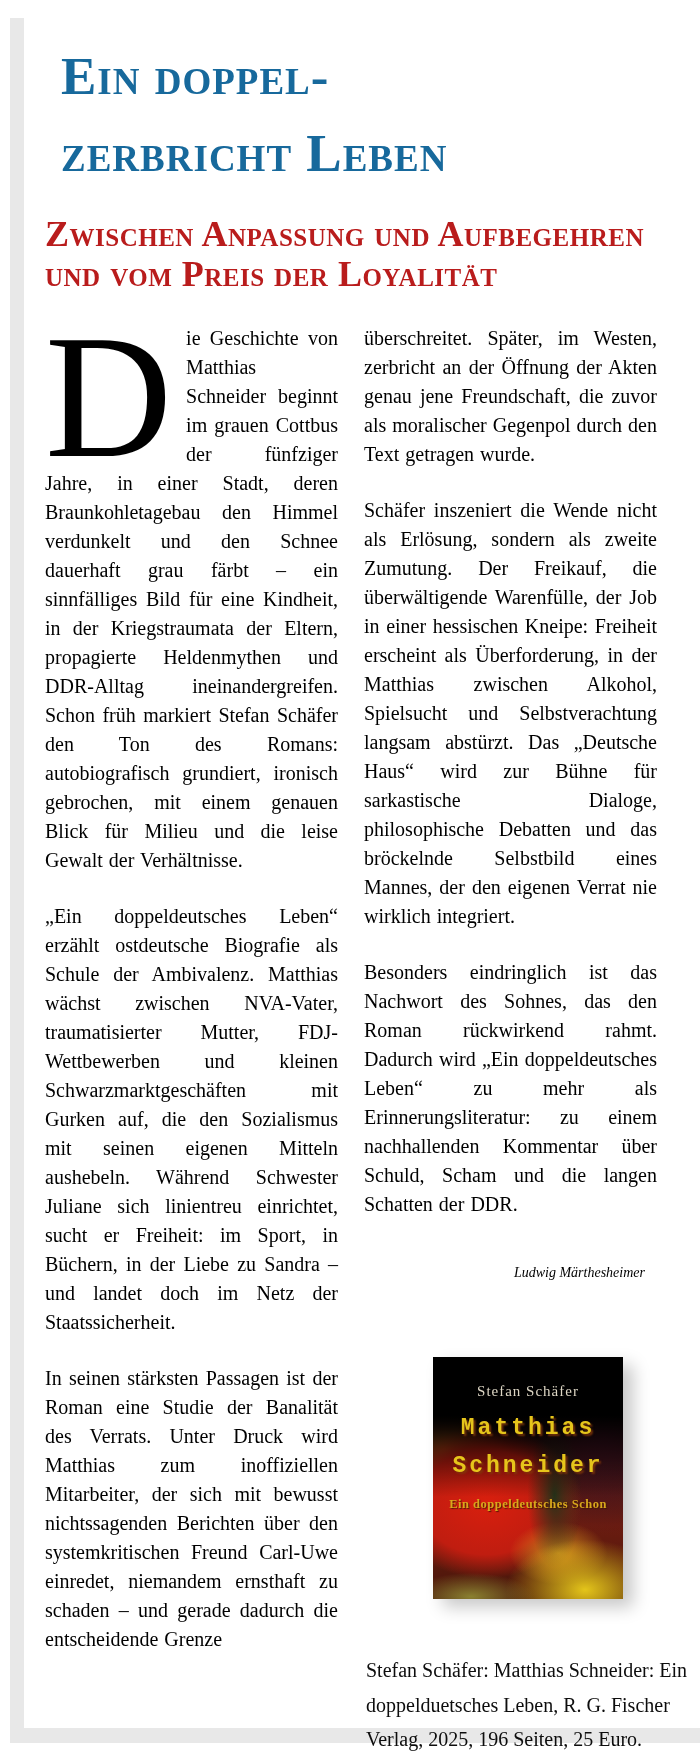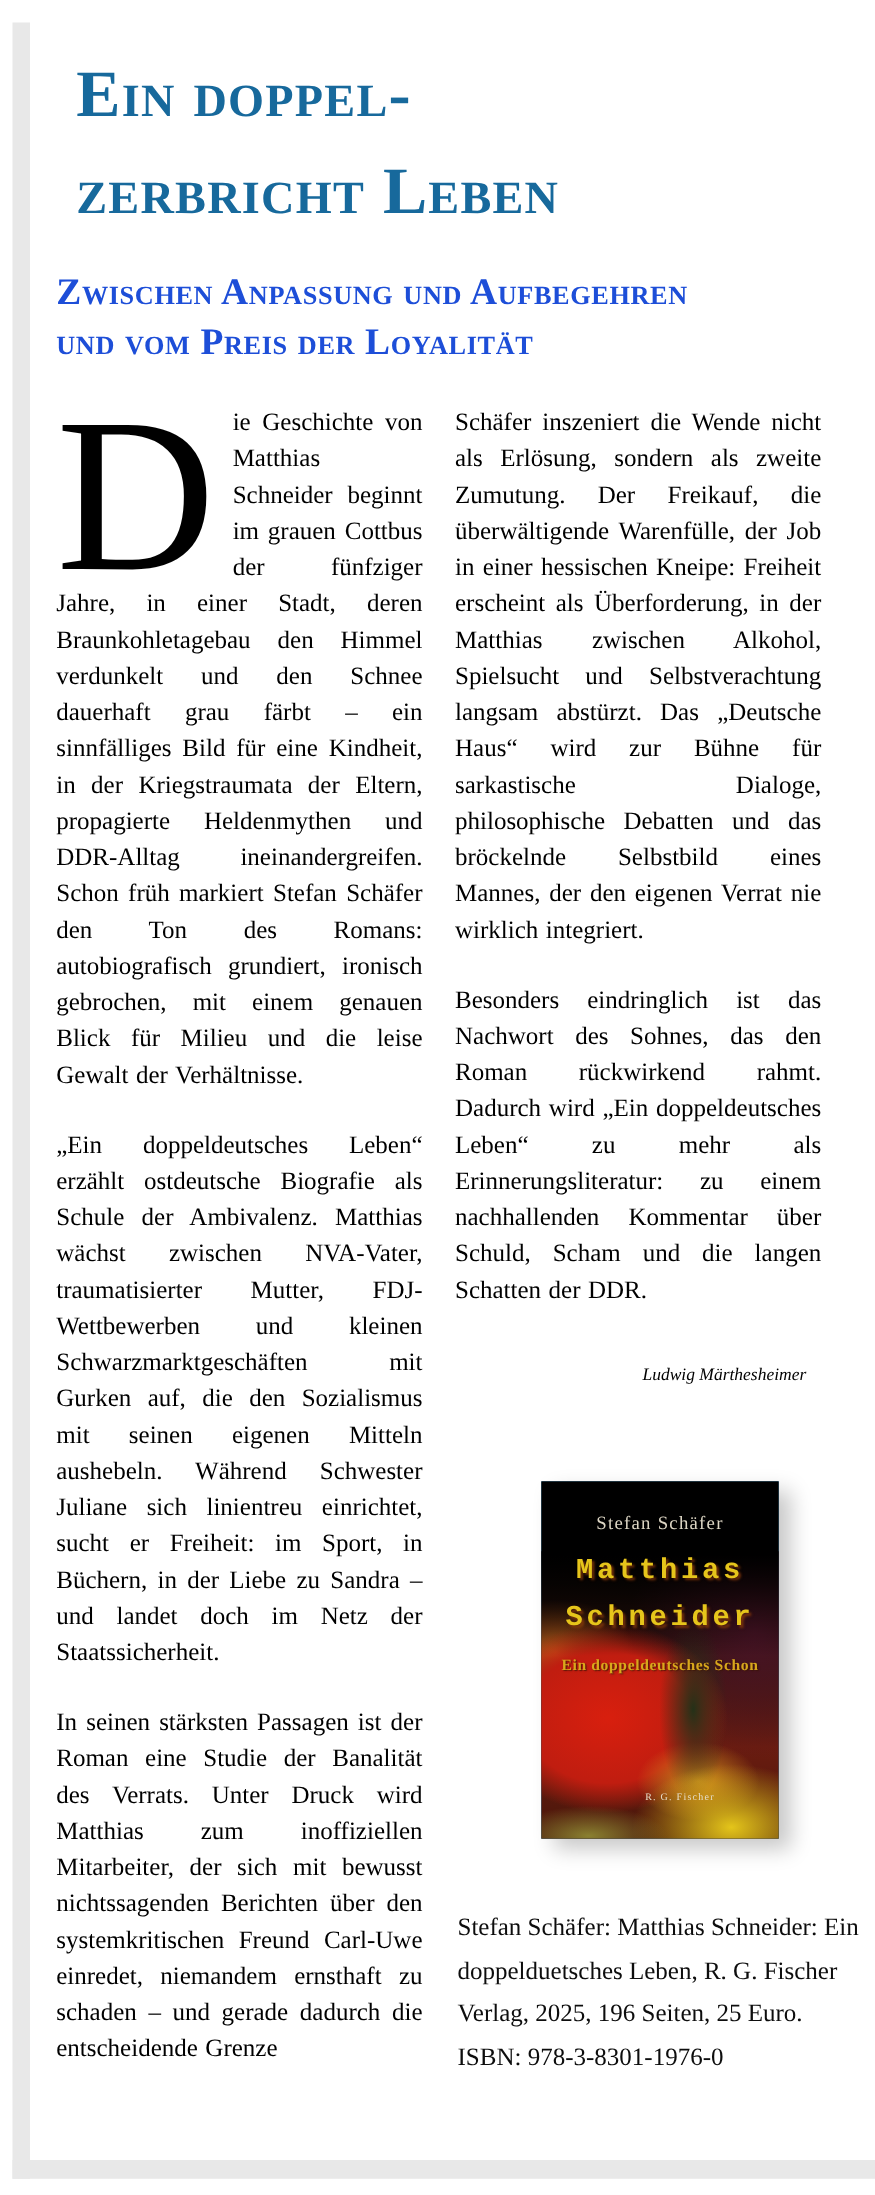--- a/index.html
+++ b/index.html
@@ -3,30 +3,30 @@
 <meta charset="utf-8">
 <style>
   html,body{margin:0;padding:0;background:#ffffff;}
   body{width:700px;height:1756px;position:relative;overflow:hidden;
        font-family:"Liberation Serif",serif;color:#000;}
   .rail-left{position:absolute;left:10px;top:18px;width:14px;height:1725px;background:#e8e8e8;}
   .rail-bottom{position:absolute;left:10px;top:1728px;width:690px;height:15px;background:#e8e8e8;}
   .content{position:absolute;left:45px;top:22px;width:612px;}
   .title{color:#17699c;font-weight:bold;font-variant:small-caps;
          font-size:53px;line-height:77px;letter-spacing:1px;margin:16px;}
-  .subtitle{color:#1d4ed8;font-weight:bold;font-variant:small-caps;
-            font-size:30px;line-height:40px;letter-spacing:0.5px;margin:22px 0 0 0;}
+  .subtitle{color:#b91c1c;font-weight:bold;font-variant:small-caps;
+            font-size:36px;line-height:40px;letter-spacing:0.5px;margin:22px 0 0 0;}
   .columns{display:flex;gap:26px;margin-top:30px;}
   .col{width:293px;}
   .col p{margin:0 0 27px 0;font-size:20px;line-height:29px;text-align:justify;
          hyphens:auto;-webkit-hyphens:auto;word-spacing:1px;}
   .dropcap{float:left;font-size:176px;line-height:138px;padding:4px 14px 0 0;color:#000;}
   .byline{font-style:italic;font-size:14px;text-align:right;margin:46px 12px 0 0;}
   .cover-wrap{margin:76px 0 0 69px;width:190px;}
-  .cover{position:relative;width:190px;height:286px;background:#0c4a6e;
+  .cover{position:relative;width:190px;height:242px;background:#701a75;
          box-shadow:10px 8px 16px rgba(0,0,0,0.22);overflow:hidden;}
   .cover-art{position:absolute;left:0;bottom:0;width:100%;height:230px;
     background:
       radial-gradient(90px 34px at 20% 99%, #8a8030 0%, rgba(138,128,48,0) 70%),
       radial-gradient(110px 70px at 80% 96%, #e4c51a 0%, rgba(228,197,26,0) 72%),
       radial-gradient(34px 90px at 64% 55%, #243118 0%, rgba(30,40,18,0) 80%),
       radial-gradient(70px 45px at 66% 80%, #d78f1d 0%, rgba(215,143,29,0) 70%),
       radial-gradient(120px 95px at 28% 58%, #d81f0e 0%, #c01d10 55%, rgba(192,29,16,0) 80%),
       radial-gradient(90px 60px at 6% 35%, #c9661a 0%, rgba(201,102,26,0) 70%),
       radial-gradient(130px 130px at 90% 28%, #4a1426 0%, rgba(42,12,22,0) 78%),
@@ -64,20 +64,21 @@
 
   <div class="columns">
 
     <div class="col">
       <p><span class="dropcap">D</span><span>ie Geschichte von Matthias Schneider beginnt im grauen Cottbus der fünfziger Jahre, in einer Stadt, deren Braunkohletagebau den Himmel verdunkelt und den Schnee dauerhaft grau färbt – ein sinnfälliges Bild für eine Kindheit, in der Kriegstraumata der Eltern, propagierte Heldenmythen und DDR-Alltag ineinandergreifen. Schon früh markiert Stefan Schäfer den Ton des Romans: autobiografisch grundiert, ironisch gebrochen, mit einem genauen Blick für Milieu und die leise Gewalt der Verhältnisse.</span></p>
       <p>„Ein doppeldeutsches Leben“ erzählt ostdeutsche Biografie als Schule der Ambivalenz. Matthias wächst zwischen NVA-Vater, traumatisierter Mutter, FDJ-Wettbewerben und kleinen Schwarzmarktgeschäften mit Gurken auf, die den Sozialismus mit seinen eigenen Mitteln aushebeln. Während Schwester Juliane sich linientreu einrichtet, sucht er Freiheit: im Sport, in Büchern, in der Liebe zu Sandra – und landet doch im Netz der Staatssicherheit.</p>
       <p>In seinen stärksten Passagen ist der Roman eine Studie der Banalität des Verrats. Unter Druck wird Matthias zum inoffiziellen Mitarbeiter, der sich mit bewusst nichtssagenden Berichten über den systemkritischen Freund Carl-Uwe einredet, niemandem ernsthaft zu schaden – und gerade dadurch die entscheidende Grenze</p>
     </div>
 
     <div class="col">
+      <p>überschreitet. Später, im Westen, zerbricht an der Öffnung der Akten genau jene Freundschaft, die zuvor als moralischer Gegenpol durch den Text getragen wurde.</p>
       <p>Schäfer inszeniert die Wende nicht als Erlösung, sondern als zweite Zumutung. Der Freikauf, die überwältigende Warenfülle, der Job in einer hessischen Kneipe: Freiheit erscheint als Überforderung, in der Matthias zwischen Alkohol, Spielsucht und Selbstverachtung langsam abstürzt. Das „Deutsche Haus“ wird zur Bühne für sarkastische Dialoge, philosophische Debatten und das bröckelnde Selbstbild eines Mannes, der den eigenen Verrat nie wirklich integriert.</p>
       <p>Besonders eindringlich ist das Nachwort des Sohnes, das den Roman rückwirkend rahmt. Dadurch wird „Ein doppeldeutsches Leben“ zu mehr als Erinnerungsliteratur: zu einem nachhallenden Kommentar über Schuld, Scham und die langen Schatten der DDR.</p>
 
       <div class="byline">Ludwig Märthesheimer</div>
 
       <div class="cover-wrap">
         <div class="cover">
           <div class="cover-art"></div>
           <span class="cover-author">Stefan Schäfer</span>
           <span class="cover-t1">Matthias</span>

